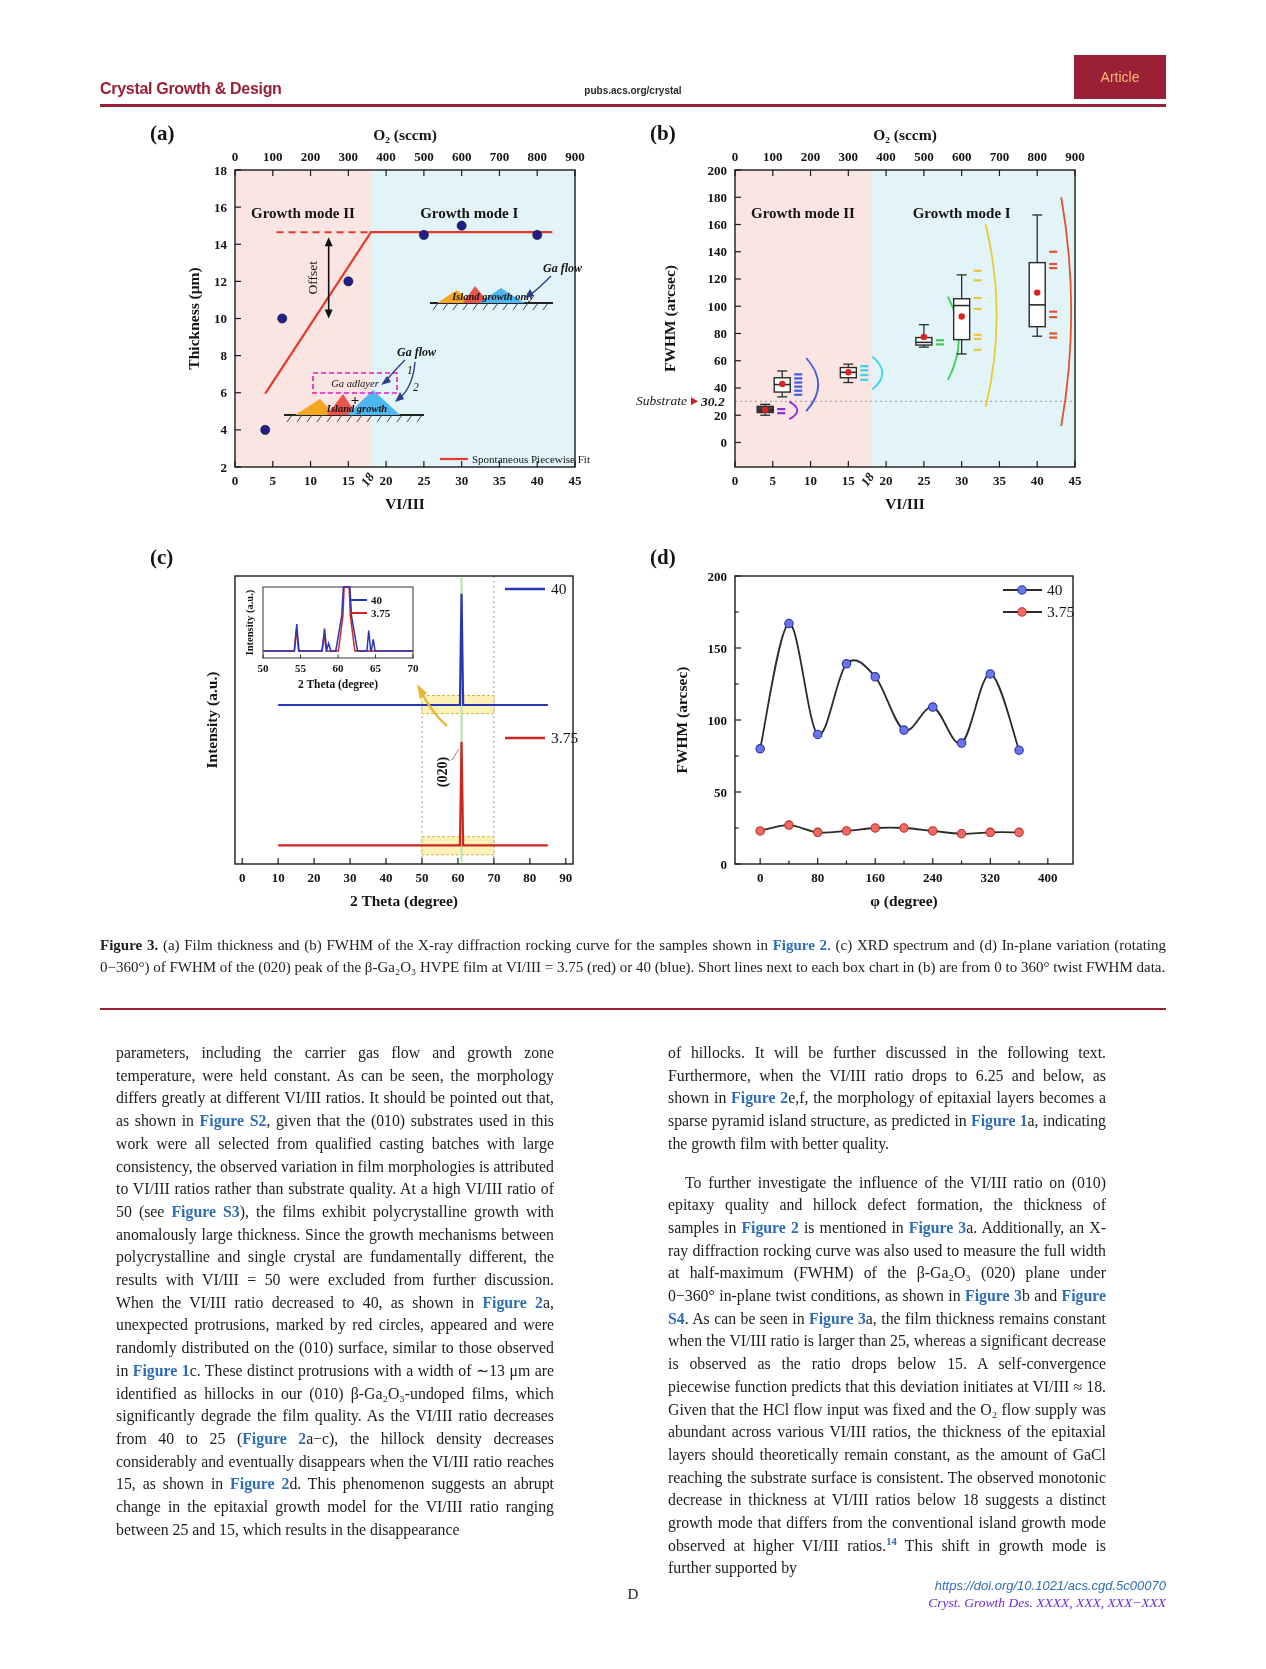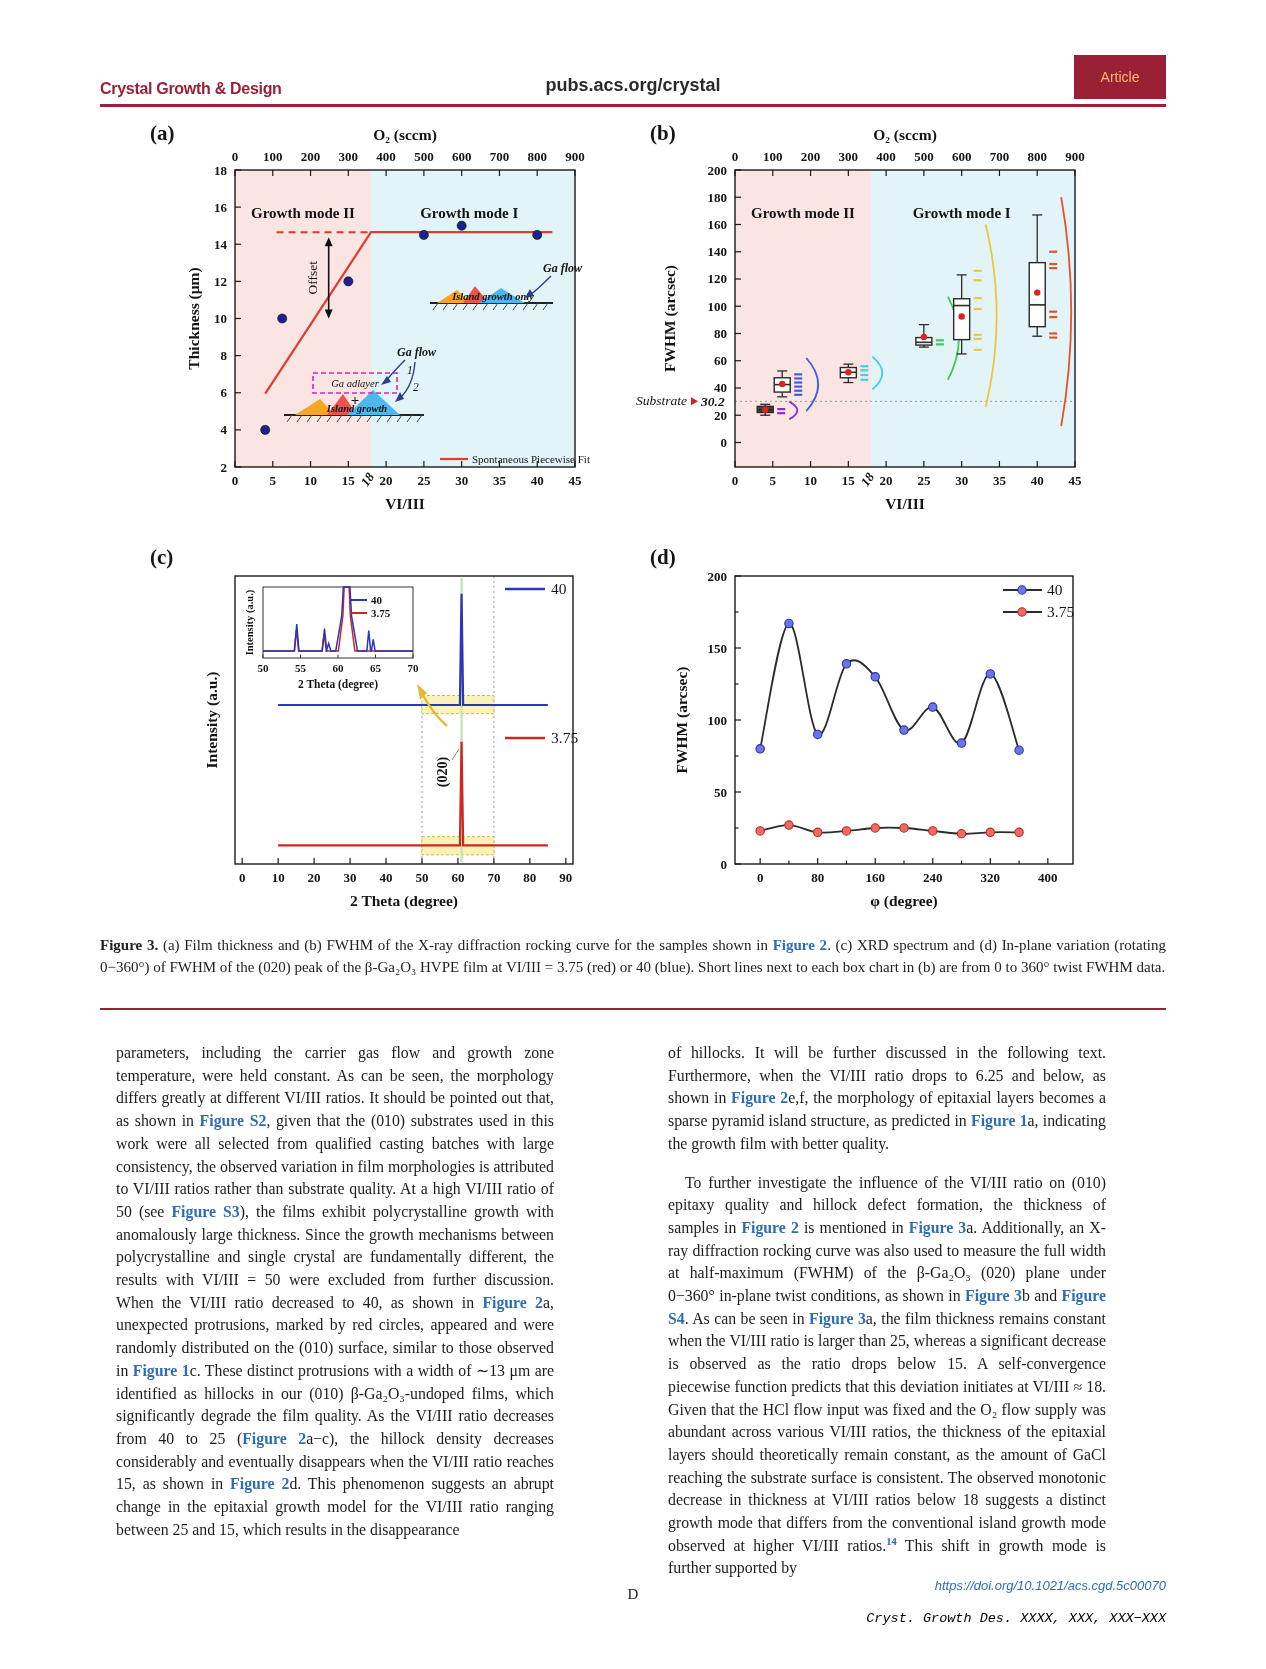--- a/index.html
+++ b/index.html
@@ -3,21 +3,21 @@
 <meta charset="utf-8">
 <style>
   html,body{margin:0;padding:0;background:#ffffff;}
   .page{position:relative;width:1266px;height:1669px;background:#fff;overflow:hidden;
         font-family:"Liberation Serif","DejaVu Serif",serif;color:#1c1c1c;}
   
   #hdr{position:absolute;left:100px;top:70px;width:1066px;height:34px;border-bottom:3px solid #9a2036;}
   #hdr-title{position:absolute;left:0;bottom:6px;font-family:"Liberation Sans",sans-serif;font-weight:bold;
              font-size:16px;color:#9a2036;letter-spacing:-0.3px;}
   #hdr-url{position:absolute;left:0;right:0;bottom:8px;text-align:center;font-family:"Liberation Sans",sans-serif;
-           font-weight:bold;font-size:18px;color:#2a2a2a;}
+           font-weight:bold;font-size:10px;color:#2a2a2a;}
   #hdr-badge{position:absolute;right:0;bottom:5px;width:92px;height:44px;background:#9a2036;color:#fdba74;
              font-family:"Liberation Sans",sans-serif;font-size:14px;display:flex;align-items:center;justify-content:center;}
   
   .panel{position:absolute;}
   #panel-a{left:95px;top:106px;}  #panel-b{left:595px;top:106px;}
   #panel-c{left:95px;top:520px;}  #panel-d{left:595px;top:520px;}
   svg{display:block;}
   svg text{font-family:"Liberation Serif","DejaVu Serif",serif;fill:#141414;}
   
   #caption{position:absolute;left:100px;top:934px;width:1066px;font-size:15px;line-height:22.4px;
@@ -28,21 +28,21 @@
   
   .col{position:absolute;top:1026px;width:470px;font-size:15.8px;line-height:22.7px;text-align:justify;}
   #col-left{left:100px;} #col-right{left:652px;}
   .para{margin:16px;}
   .para.indent{text-indent:17px;}
   sup{font-size:10.5px;line-height:0;}
   
   #page-letter{position:absolute;left:0;top:1586px;width:1266px;text-align:center;font-size:15px;color:#222;}
   #doi-block{position:absolute;right:100px;top:1578px;text-align:right;}
   #doi-link{font-family:"Liberation Sans",sans-serif;font-size:13px;color:#2e6db4;cursor:pointer;font-style:italic;}
-  #citation{font-size:13.5px;font-style:italic;color:#000000;margin-top:18px;font-family:Liberation Mono, monospace;}
+  #citation{font-size:13.5px;font-style:italic;color:#6d28d9;margin-top:2px;}
 </style>
 </head>
 <body>
 
 <div class="page">
 
   <div id="hdr">
     <div id="hdr-title">Crystal Growth &amp; Design</div>
     <div id="hdr-url">pubs.acs.org/crystal</div>
     <div id="hdr-badge">Article</div>

